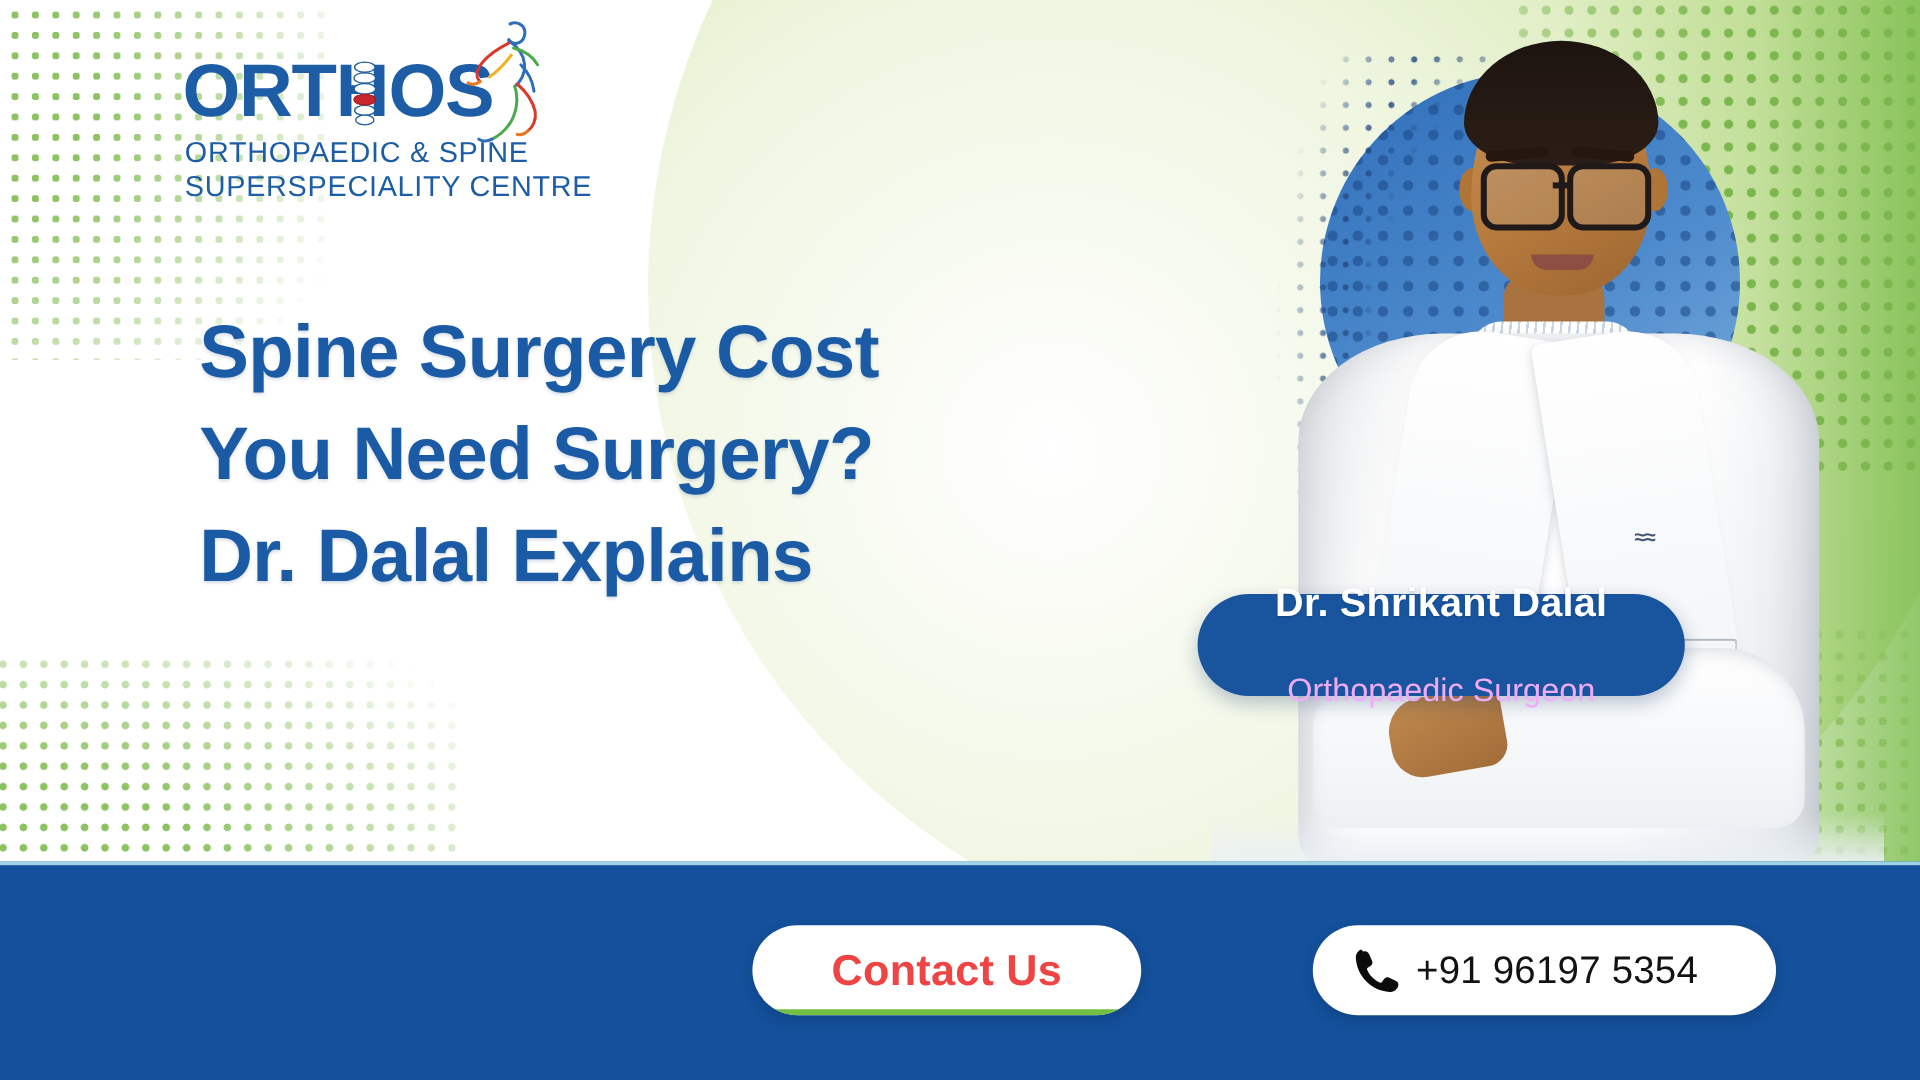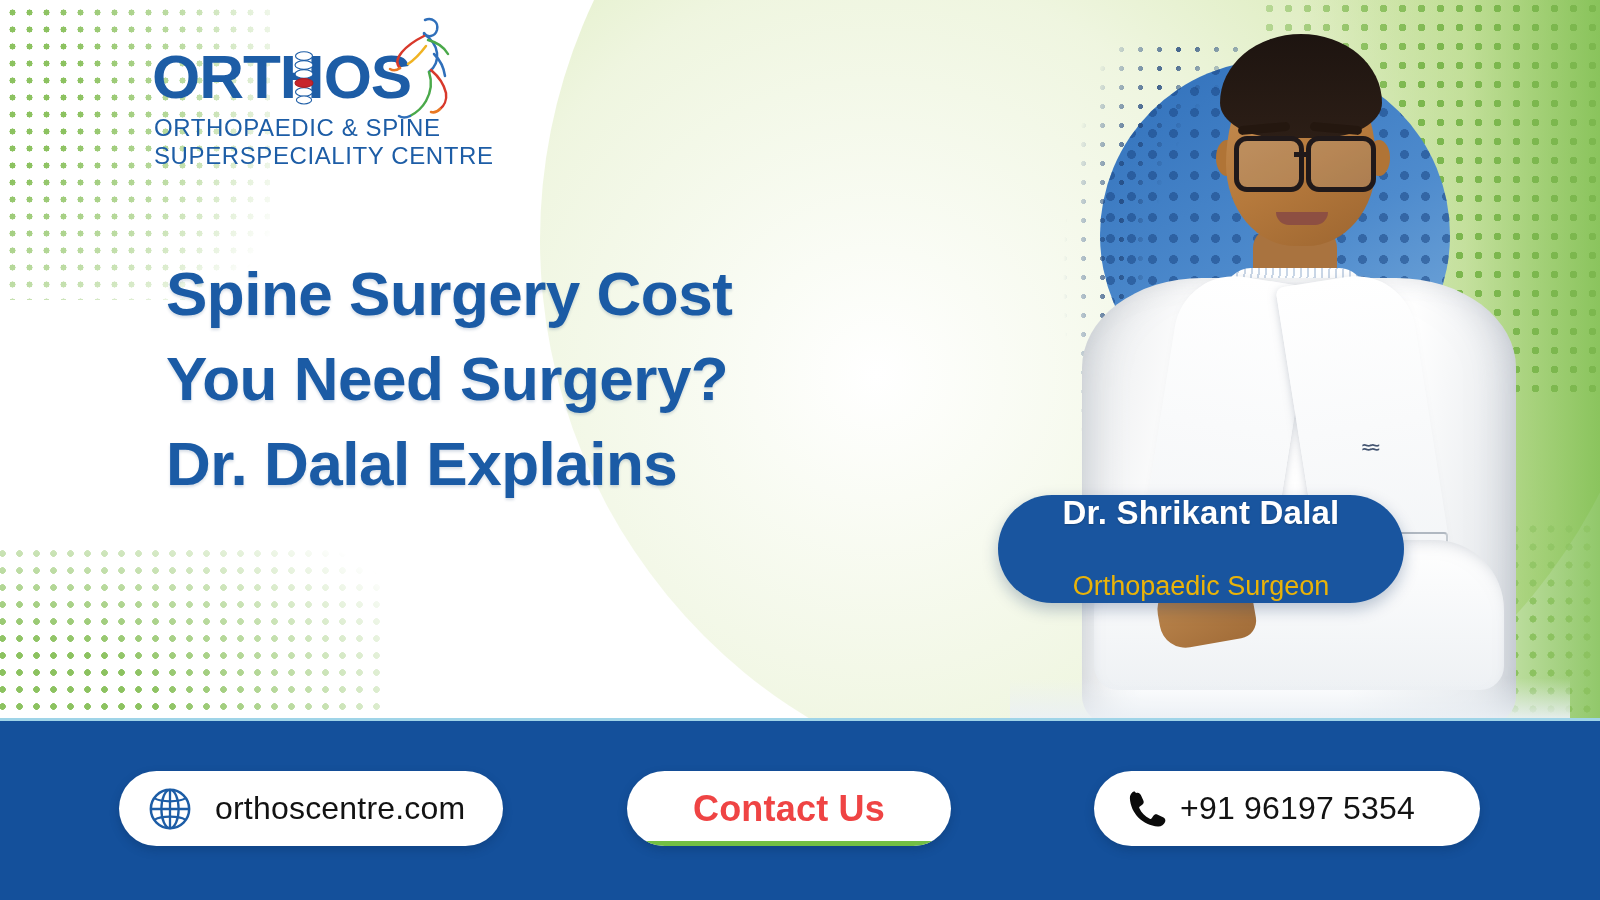--- a/index.html
+++ b/index.html
@@ -302,40 +302,40 @@
     width: 100%; height: 40px;
     background: linear-gradient(to bottom, rgba(255,255,255,0) 0%, rgba(235,240,245,0.9) 100%);
   }
 
   
   .name-badge {
     position: absolute;
     left: 998px;
     top: 495px;
     width: 406px;
-    height: 108px;
+    height: 85px;
     background: #19559f;
     border-radius: 54px;
     box-shadow: 0 6px 16px rgba(12,48,96,0.28);
     display: flex;
     flex-direction: column;
     align-items: center;
     justify-content: center;
     gap: 36px;
   }
   .name-badge-name {
     color: #ffffff;
     font-size: 33px;
     font-weight: 700;
     letter-spacing: 0.2px;
     line-height: 1.12;
     text-shadow: 0 1px 2px rgba(0,0,0,0.22);
   }
   .name-badge-role {
-    color: #eab308;
+    color: #f0abfc;
     font-size: 27px;
     font-weight: 400;
     line-height: 1.2;
     margin-top: 2px;
   }
 
   
   .footer {
     position: absolute;
     left: 0;
@@ -469,31 +469,20 @@
     <div class="p-fade-bottom"></div>
   </div>
 
   <div class="name-badge">
     <div class="name-badge-name">Dr. Shrikant Dalal</div>
     <div class="name-badge-role">Orthopaedic Surgeon</div>
   </div>
 
   <div class="footer">
 
-    <div class="pill pill-site">
-      <svg class="icon-globe" viewBox="0 0 48 48">
-        <circle cx="24" cy="24" r="20" fill="none" stroke="#1d5da6" stroke-width="2.6"></circle>
-        <ellipse cx="24" cy="24" rx="9" ry="20" fill="none" stroke="#1d5da6" stroke-width="2.4"></ellipse>
-        <line x1="4" y1="24" x2="44" y2="24" stroke="#1d5da6" stroke-width="2.4"></line>
-        <path d="M8 13 C15 17 33 17 40 13" fill="none" stroke="#1d5da6" stroke-width="2.2"></path>
-        <path d="M8 35 C15 31 33 31 40 35" fill="none" stroke="#1d5da6" stroke-width="2.2"></path>
-        <line x1="24" y1="4" x2="24" y2="44" stroke="#1d5da6" stroke-width="2.4"></line>
-      </svg>
-      <span class="pill-text">orthoscentre.com</span>
-    </div>
 
     <div class="pill pill-contact">
       <span class="pill-contact-text">Contact Us</span>
       <span class="contact-underline"></span>
     </div>
 
     <div class="pill pill-phone">
       <svg class="icon-phone" viewBox="0 0 48 48">
         <path d="M13.2 6.5 C15.6 5.6 17.4 6.6 18.4 8.8 L21.1 14.8 C22 16.9 21.4 18.4 19.6 19.6
                  L17.2 21.2 C16.5 21.7 16.4 22.4 16.8 23.3 C18.9 28.2 23 32.4 28.1 34.6

